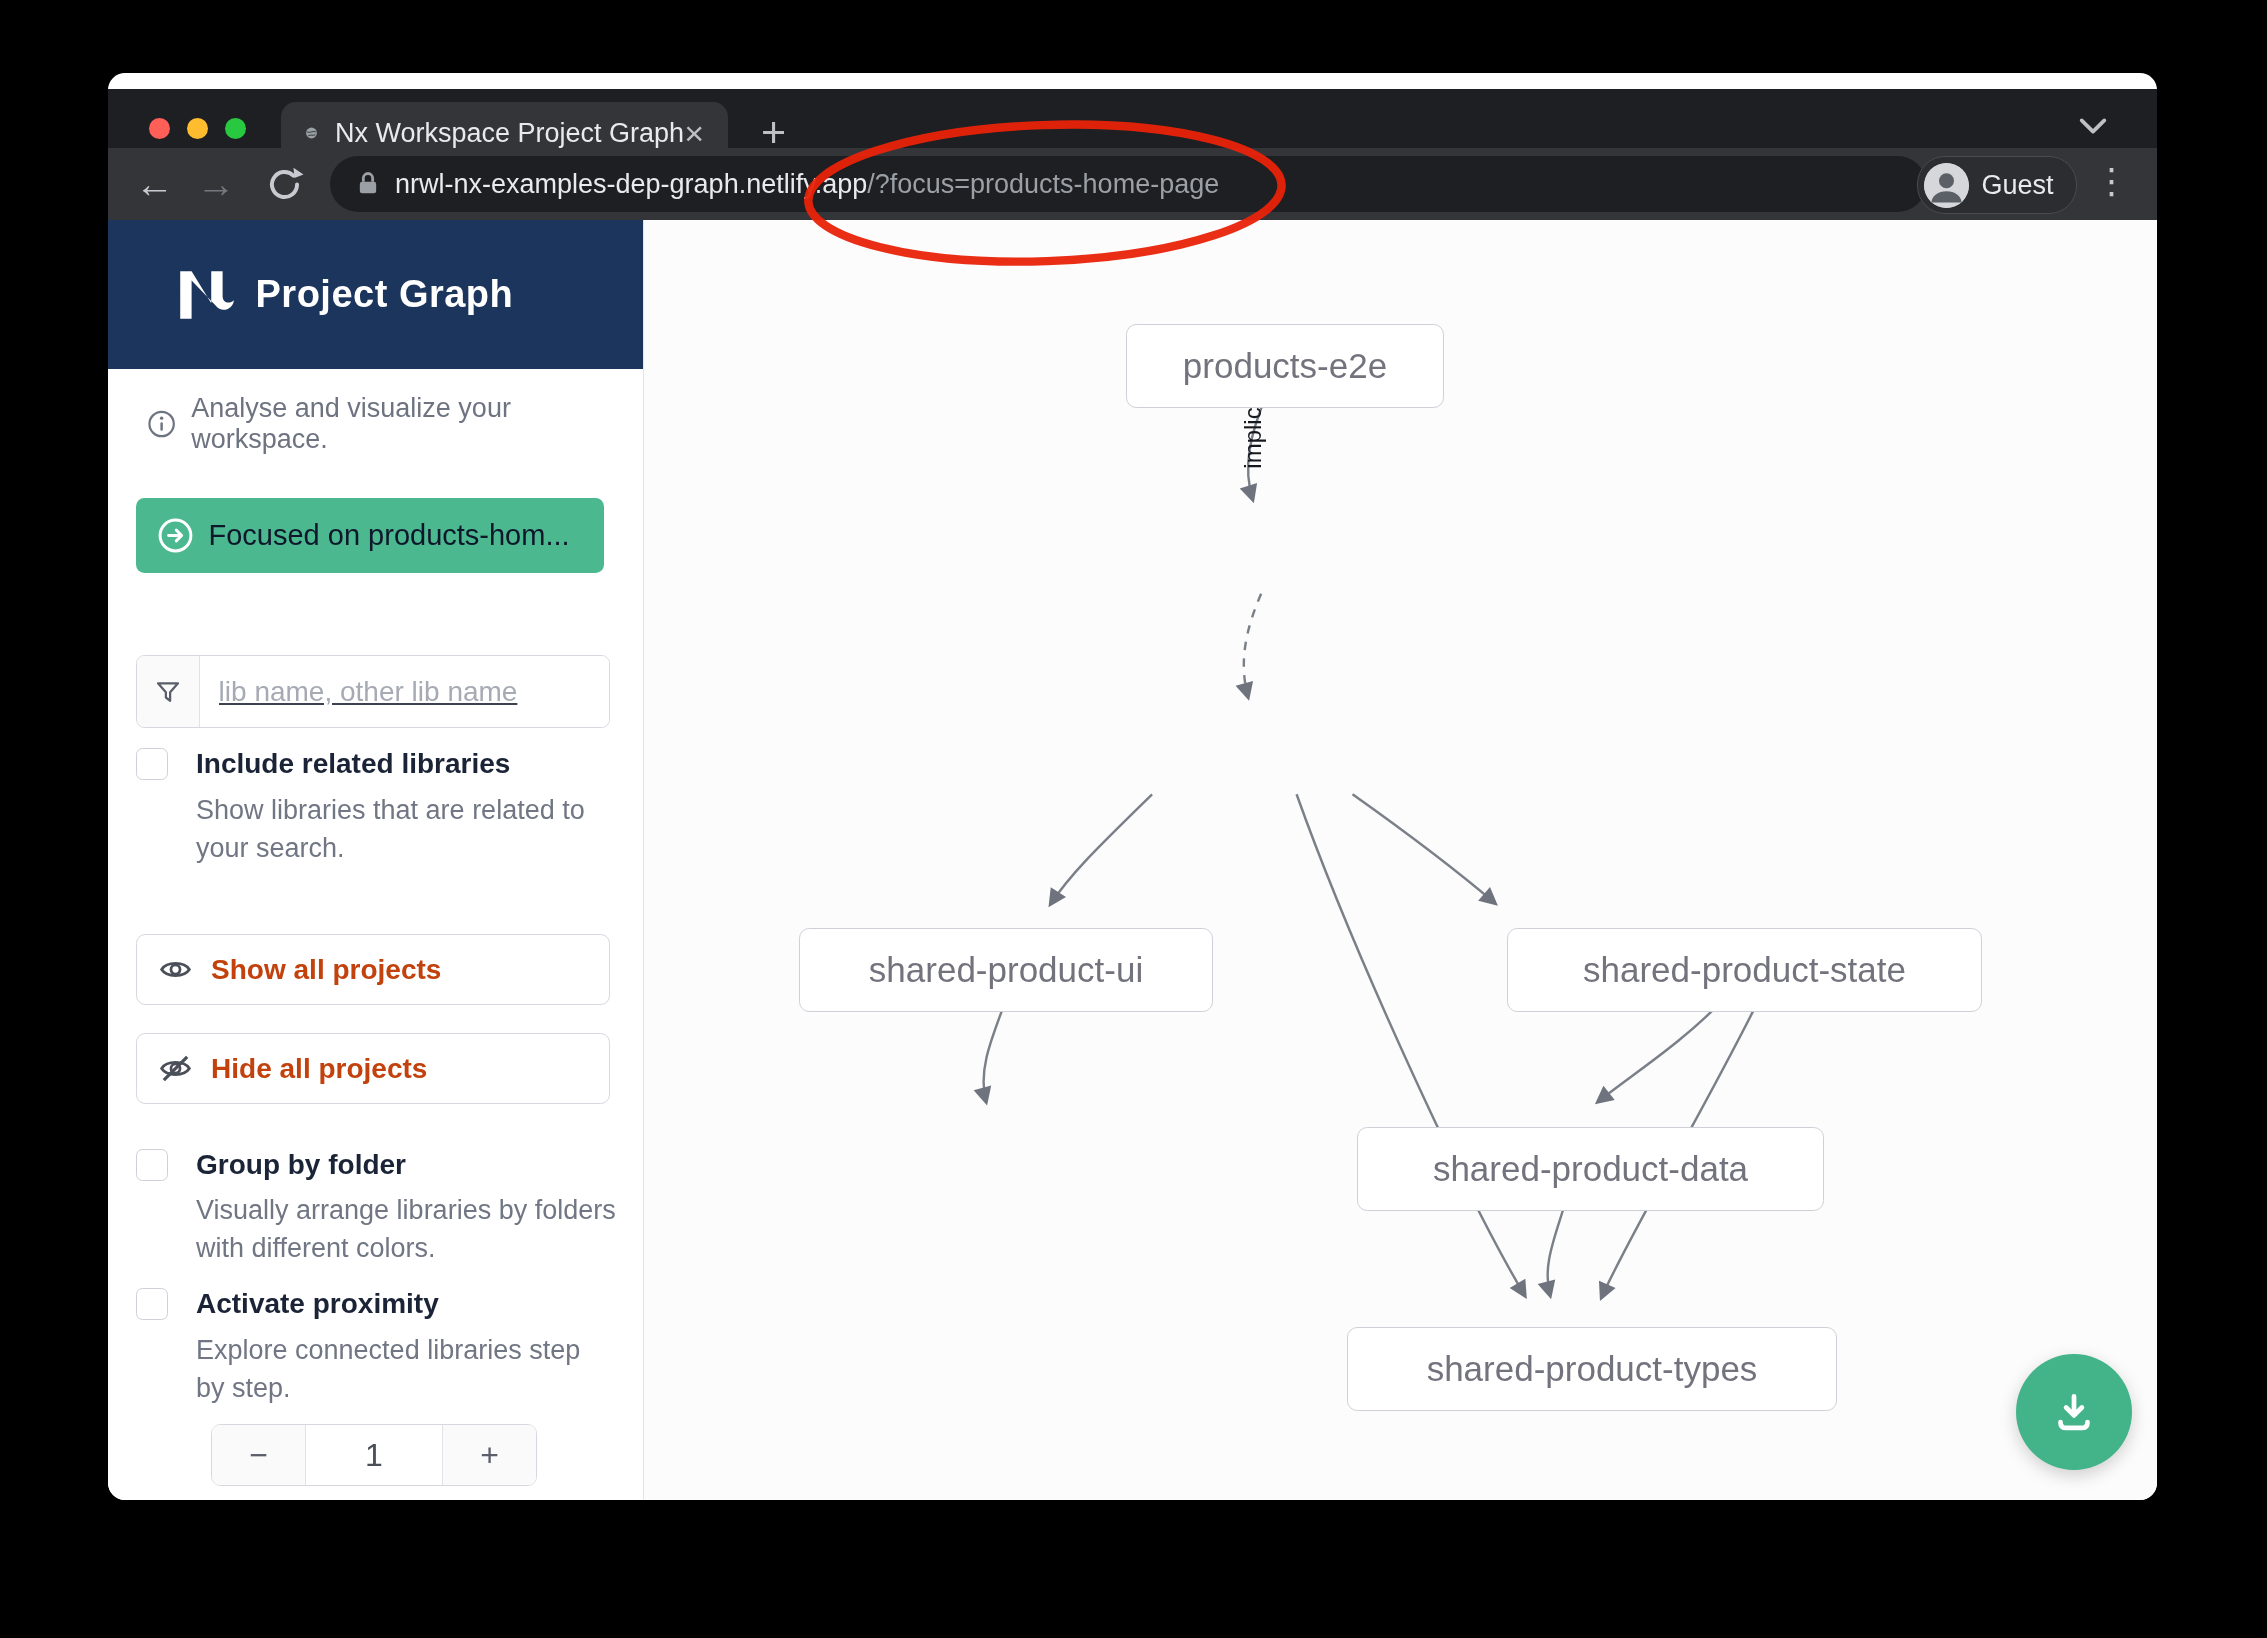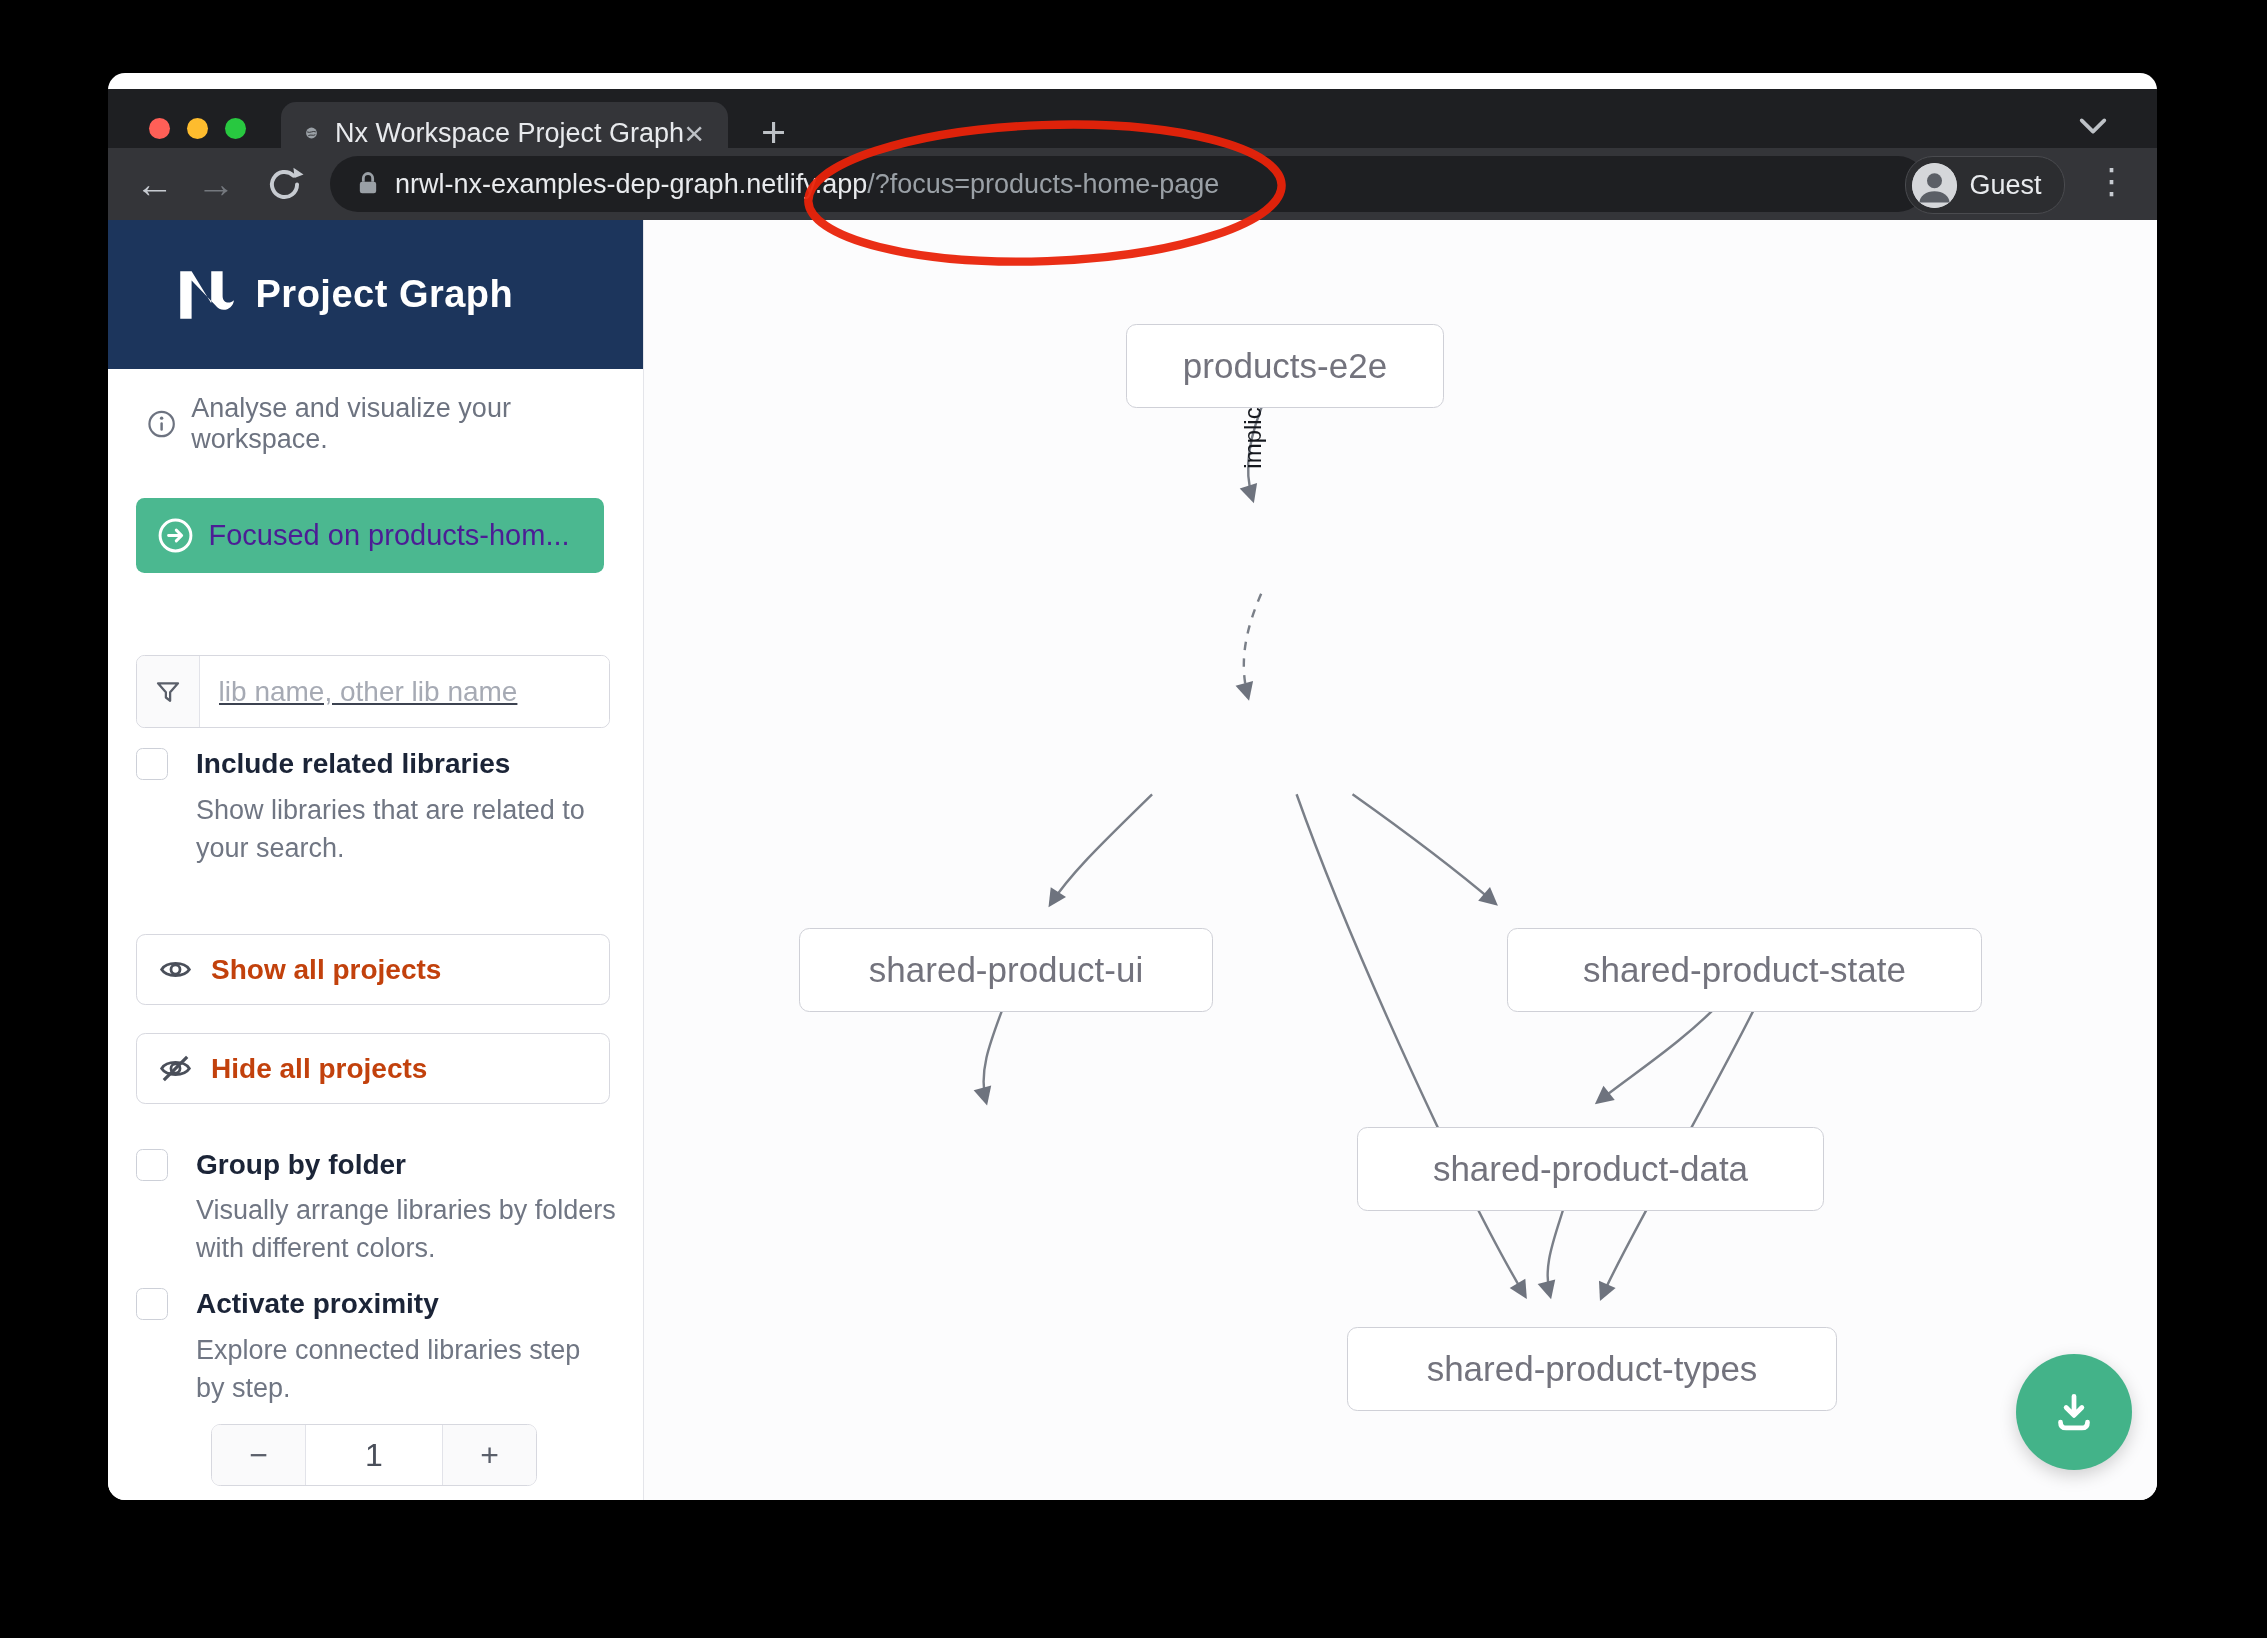--- a/index.html
+++ b/index.html
@@ -19,36 +19,36 @@
   #strip-chevron{position:absolute;right:47px;top:24px;}
   
   #toolbar{position:absolute;left:0;top:75px;width:100%;height:73px;background:#343539;}
   .navbtn{position:absolute;top:5.6px;font-size:39px;color:#c7cbd1;width:52px;height:60px;
     text-align:center;line-height:60px;}
   #omnibox{position:absolute;left:222px;top:8.4px;width:1596px;height:56px;background:#1e1f22;
     border-radius:28px;display:flex;align-items:center;}
   #omnibox .url{font-size:27px;margin-left:13px;white-space:nowrap;}
   #omnibox .host{color:#e8eaed;}
   #omnibox .path{color:#9aa0a6;}
-  #guest{position:absolute;right:92px;top:8.4px;height:56px;background:#2c2d30;border:0.9px solid #4a4b4f;
+  #guest{position:absolute;right:80px;top:8.4px;height:56px;background:#2c2d30;border:0.9px solid #4a4b4f;
     border-radius:28px;display:flex;align-items:center;padding:0 22.4px 0 5.6px;}
   #guest .avatar{width:45px;height:45px;border-radius:50%;background:#d5d7da;overflow:hidden;margin-right:13px;}
   #guest .glabel{color:#e8eaed;font-size:27px;}
   #menu-dots{position:absolute;right:28px;top:13px;color:#c7cbd1;font-size:35px;letter-spacing:0;}
   
   #appbody{position:absolute;left:0;top:147px;width:2049px;height:1280px;display:flex;}
   #sidebar{position:relative;width:535px;height:100%;background:#fff;border-right:1.9px solid #e4e5ea;flex:none;}
   #side-header{position:absolute;left:0;top:0;width:100%;height:149px;background:#1c355c;
     display:flex;align-items:center;}
   #side-header .brand{color:#fff;font-size:38px;font-weight:700;margin-left:20.5px;letter-spacing:0.5px;}
   #nx-logo{margin-left:65px;}
   #tagline-row{position:absolute;left:39px;top:173px;display:flex;align-items:center;color:#6d7380;}
   #tagline-row .txt{font-size:27px;margin-left:15px;color:#6d7380;}
   #focus-btn{position:absolute;left:28px;top:278px;width:468px;height:75px;background:#4bb890;
-    border-radius:8.4px;display:flex;align-items:center;color:#4c1d95;}
+    border-radius:8.4px;display:flex;align-items:center;color:#0f172a;}
   #focus-btn .txt{font-size:29px;margin-left:15px;white-space:nowrap;}
   #focus-btn svg{margin-left:20.5px;}
   #filter-box{position:absolute;left:28px;top:435px;width:472px;height:71px;border:1.9px solid #d7d8df;
     border-radius:8.4px;display:flex;overflow:hidden;background:#fff;}
   #filter-box .icon-cell{width:62px;background:#fafafb;border-right:1.9px solid #e2e3e9;
     display:flex;align-items:center;justify-content:center;}
   #filter-box input{border:0;outline:none;flex:1;font-size:28px;color:#3c4250;padding:0 18.6px;
     font-family:"Liberation Sans",sans-serif;text-decoration:underline;}
   #filter-box input::placeholder{color:#a6aab4;}
   .opt-check{position:absolute;left:28px;width:30px;height:30px;border:1.9px solid #cdd0d8;

